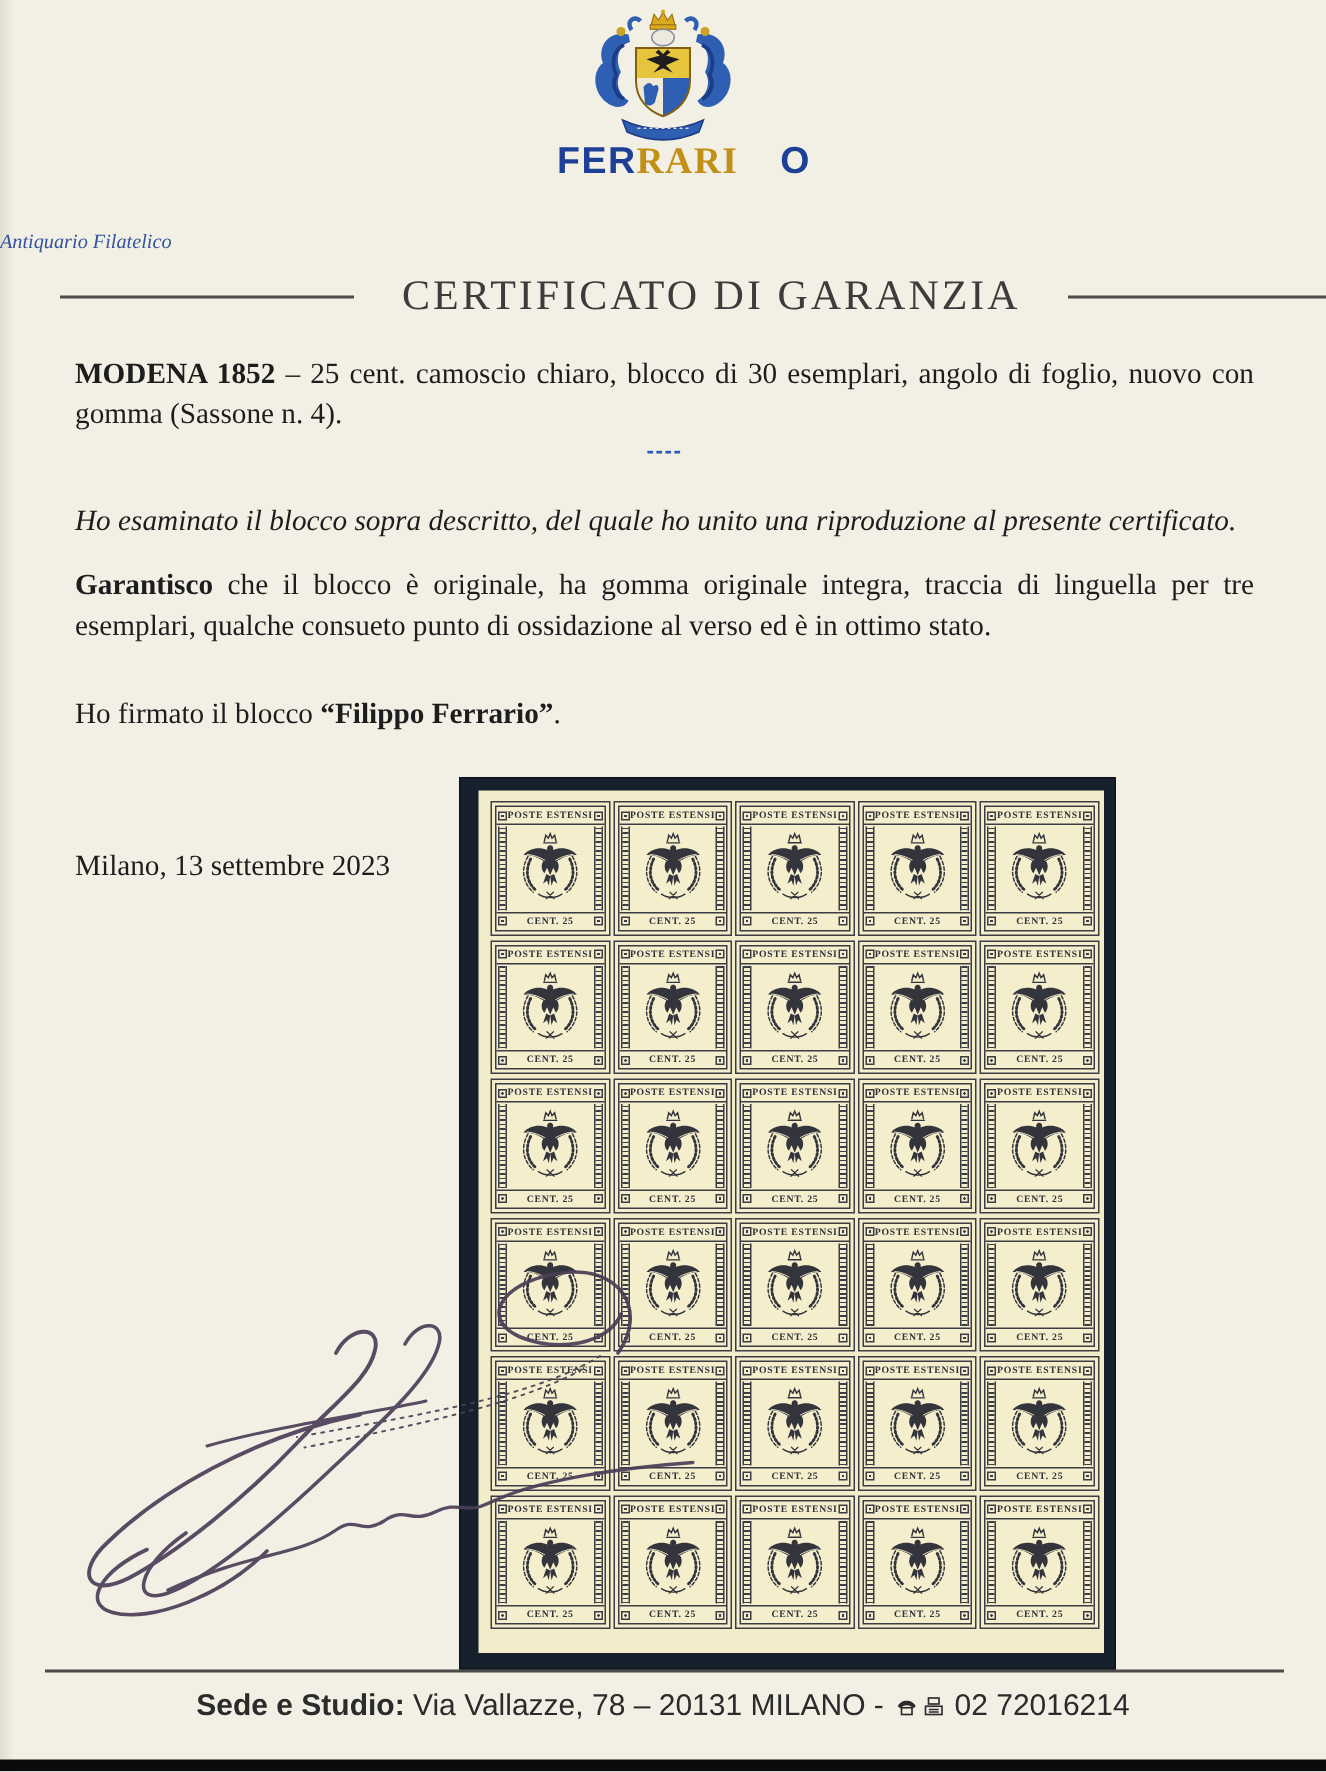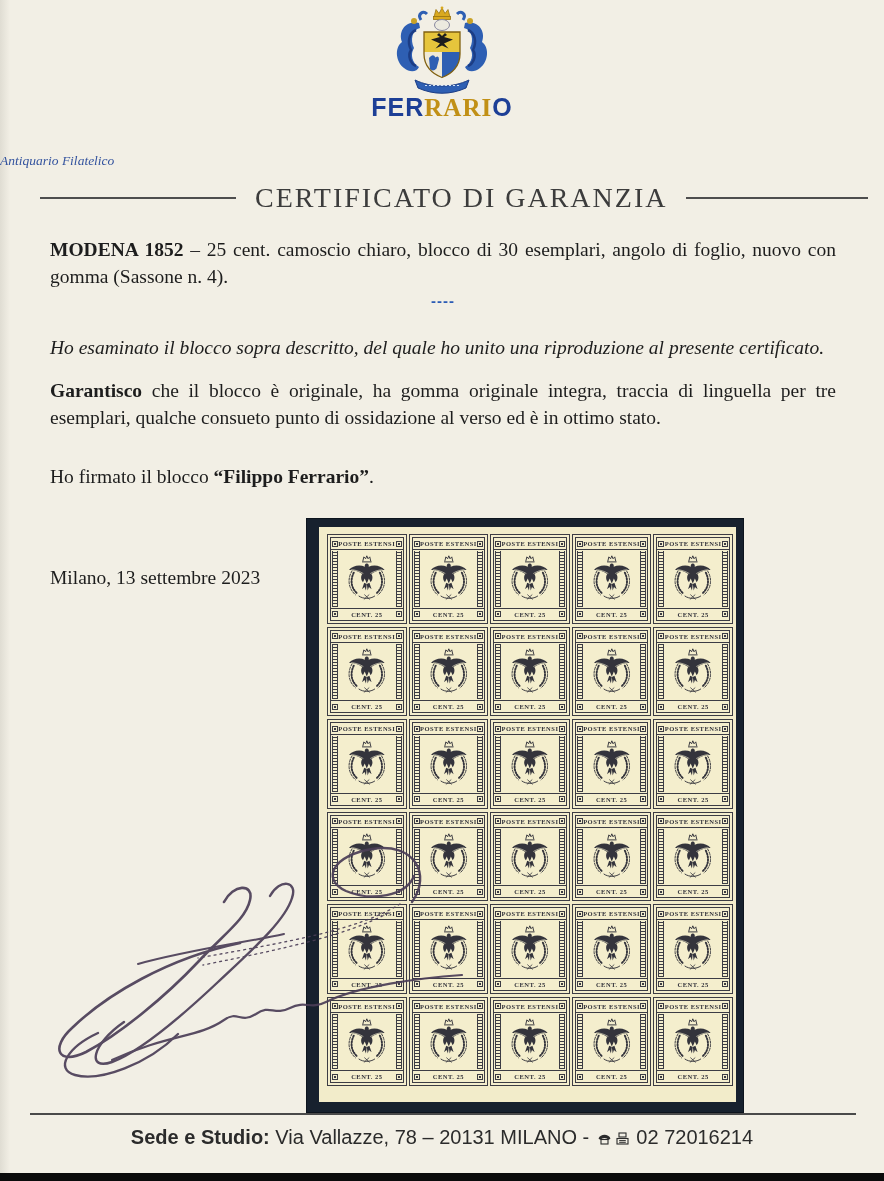--- a/index.html
+++ b/index.html
@@ -7,23 +7,23 @@
     position:relative; width:884px; height:1181px; overflow:hidden;
     background:#f2efe5;
     background-image:linear-gradient(90deg, rgba(60,60,50,.10), rgba(60,60,50,0) 10px),
                      linear-gradient(0deg, rgba(60,60,50,.05), rgba(60,60,50,0) 6px);
     font-family:"Liberation Serif", serif; color:#1d1d1d;
   }
   
   .crest{display:block;margin:6px auto 0;}
   .brand{ text-align:center; font-family:"Liberation Sans", sans-serif; font-weight:bold;
           font-size:25px; letter-spacing:1px; line-height:26px;}
-  .seg-blue{color:#1d3f96;} .seg-gold{color:#c19016;font-family:Liberation Serif, serif;}
+  .seg-blue{color:#1d3f96;margin-left:28px;} .seg-gold{color:#c19016;font-family:Liberation Serif, serif;}
   .brand-sub{ font-style:italic; font-size:13.5px; color:#33539e; line-height:16px;margin-top:32px;}
-  .title-row{ display:flex; align-items:center; margin-top:13px; padding:0 40px; gap:19px;}
+  .title-row{ display:flex; align-items:center; margin-top:13px; padding:0 40px; gap:32px;}
   .title-line{ border-top:2px solid #4e4e4e; flex:0 0 auto; height:0;}
   .tl-left{width:196px;} .tl-right{width:182px;}
   .doc-title{ flex:1; text-align:center; font-size:28px; letter-spacing:2px; color:#3c3c3c; white-space:nowrap;}
   
   .content{ padding:0 48px 0 50px; }
   .para{ font-size:19.5px; line-height:27px; text-align:justify; }
   .p-modena{ margin-top:22px; }
   .sep-dashes{ margin-top:4px; text-align:center; color:#2b5bb5; font-weight:bold;
                font-size:15px; letter-spacing:1px; line-height:14px; font-family:"Liberation Sans",sans-serif;}
   .p-exam{ margin-top:26px;font-style:italic; }

